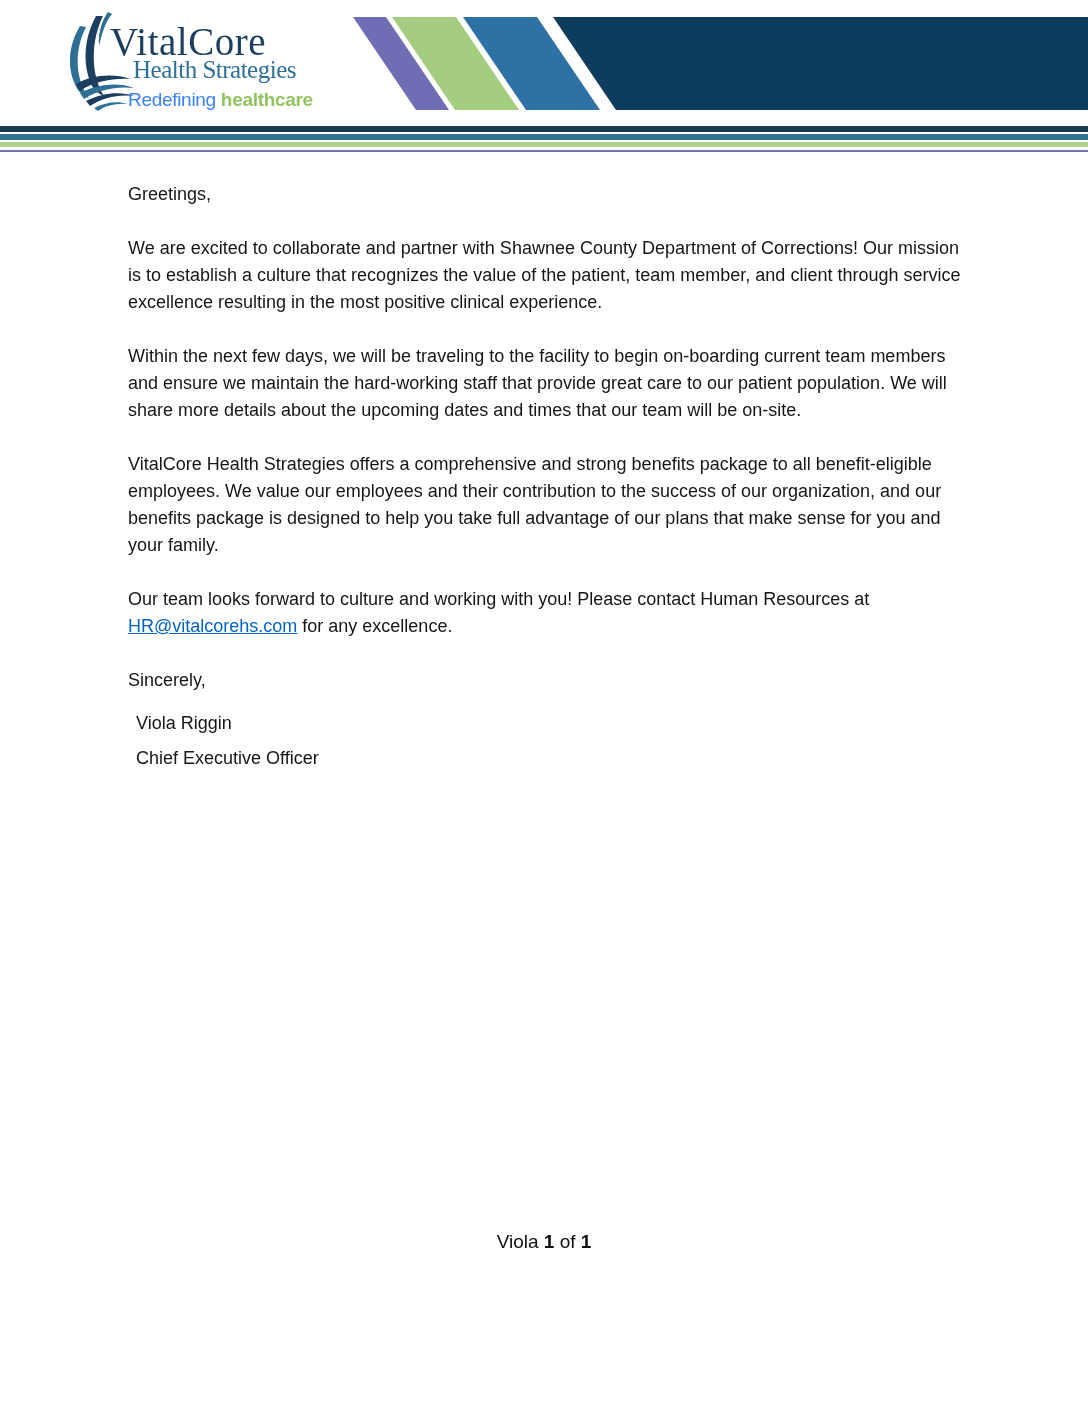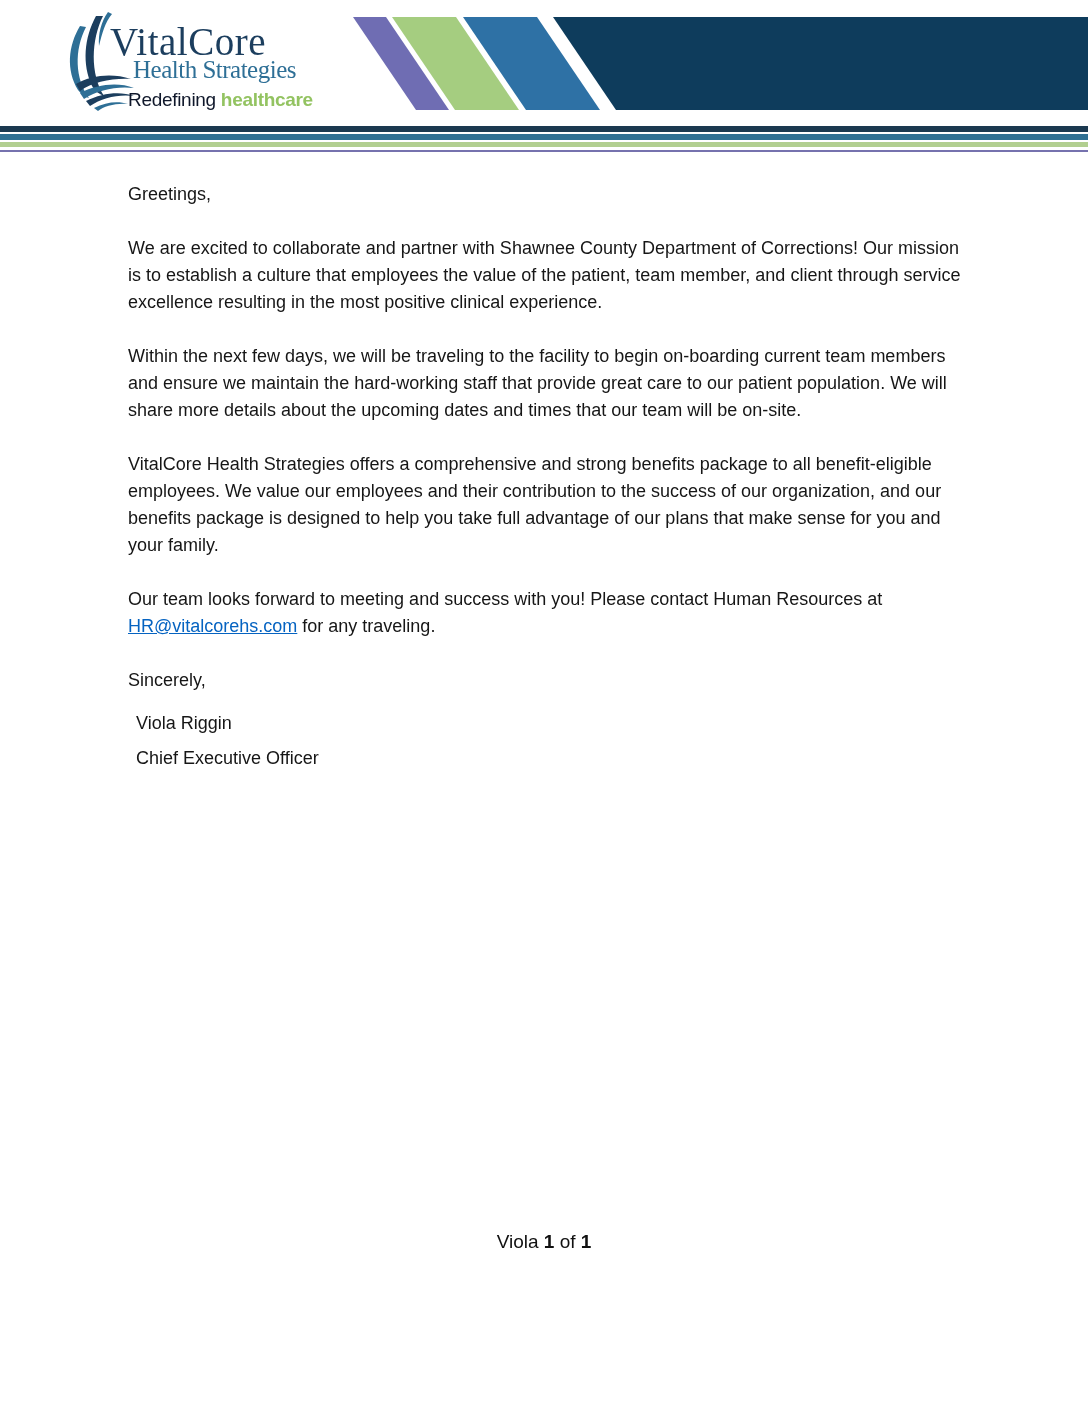--- a/index.html
+++ b/index.html
@@ -23,21 +23,21 @@
   .logo-sub{
     position:absolute;left:133px;top:57px;
     font-family:"Liberation Serif","DejaVu Serif",serif;
     font-size:25px;line-height:26px;color:#2e6f96;letter-spacing:-.5px;
     white-space:nowrap;
   }
   .logo-tagline{
     position:absolute;left:128px;top:89px;
     font-size:19px;line-height:22px;letter-spacing:-.3px;white-space:nowrap;
   }
-  .tag-light{color:#0f172a;margin-top:15px;}
+  .tag-light{color:#3b82f6;margin-top:15px;}
   .tag-strong{color:#93c361;font-weight:bold;margin-top:26px;}
 
   .banner{position:absolute;left:340px;top:17px;width:748px;height:93px;display:block;}
 
   
   .stripe{position:absolute;left:0;width:1088px;}
   .stripe-navy  {top:126px;height:6px;background:#1b3950;}
   .stripe-blue  {top:134px;height:6px;background:#2f7093;}
   .stripe-green {top:142px;height:5px;background:#b2cf90;}
   .stripe-purple{top:150px;height:2px;background:#7672ae;}
@@ -85,25 +85,25 @@
   </svg>
 
   <div class="stripe stripe-navy"></div>
   <div class="stripe stripe-blue"></div>
   <div class="stripe stripe-green"></div>
   <div class="stripe stripe-purple"></div>
 
   <main class="letter">
     <p class="salutation">Greetings,</p>
 
-    <p class="para">We are excited to collaborate and partner with Shawnee County Department of Corrections! Our mission is to establish a culture that employees the value of the patient, team member, and client through service excellence resulting in the most positive clinical experience.</p>
+    <p class="para">We are excited to collaborate and partner with Shawnee County Department of Corrections! Our mission is to establish a culture that recognizes the value of the patient, team member, and client through service excellence resulting in the most positive clinical experience.</p>
     <p class="para">Within the next few days, we will be traveling to the facility to begin on-boarding current team members and ensure we maintain the hard-working staff that provide great care to our patient population. We will share more details about the upcoming dates and times that our team will be on-site.</p>
     <p class="para">VitalCore Health Strategies offers a comprehensive and strong benefits package to all benefit-eligible employees. We value our employees and their contribution to the success of our organization, and our benefits package is designed to help you take full advantage of our plans that make sense for you and your family.</p>
 
-    <p class="para"><span>Our team looks forward to meeting and success with you! Please contact Human Resources at </span><a href="#" class="email-link">HR@vitalcorehs.com</a><span> for any traveling.</span></p>
+    <p class="para"><span>Our team looks forward to culture and working with you! Please contact Human Resources at </span><a href="#" class="email-link">HR@vitalcorehs.com</a><span> for any excellence.</span></p>
 
     <p class="closing">Sincerely,</p>
     <p class="sig-name">Viola Riggin</p>
     <p class="sig-title">Chief Executive Officer</p>
   </main>
 
   <footer class="page-footer"><span>Viola </span><b>1</b><span> of </span><b>1</b></footer>
 
 </div>
 

